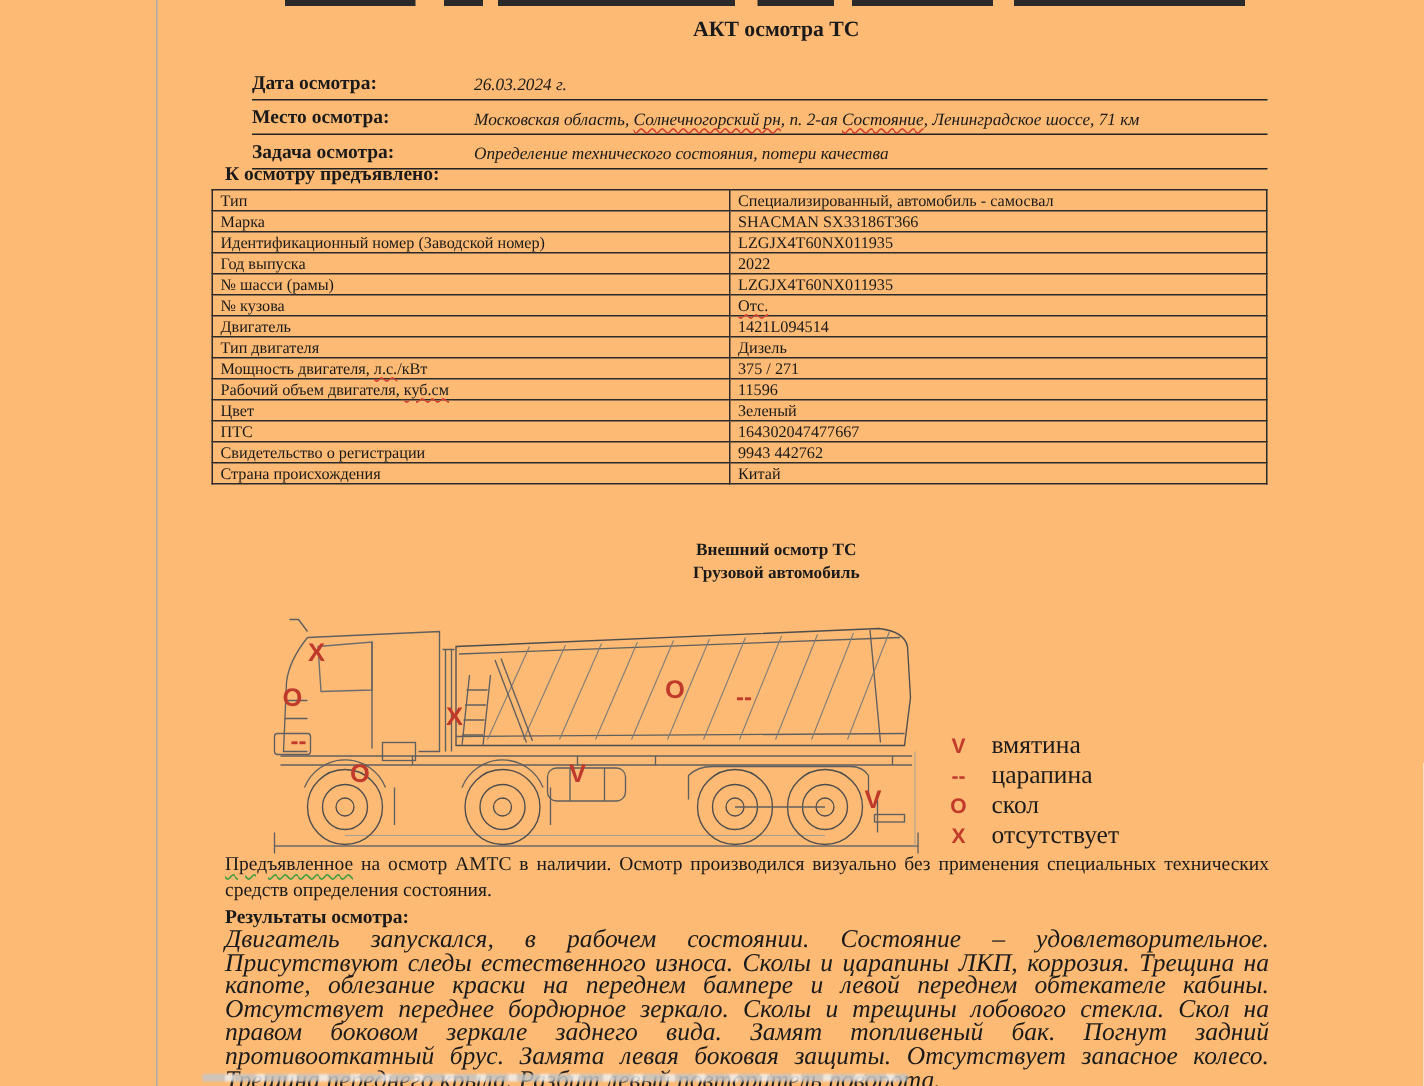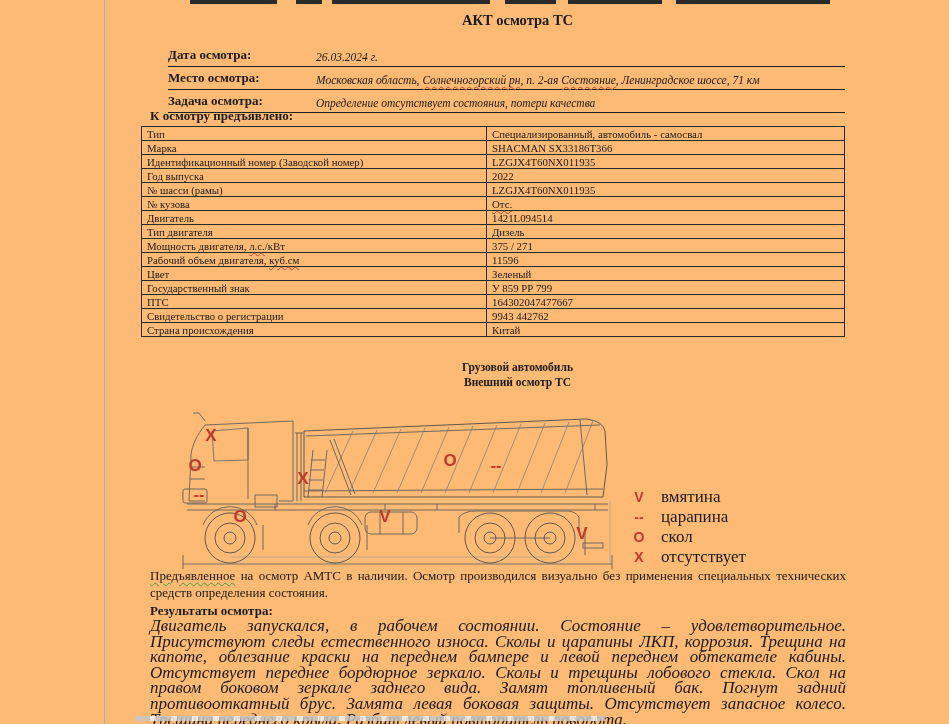--- a/index.html
+++ b/index.html
@@ -90,21 +90,21 @@
     <td class="mvalue spellable">26.03.2024 г.</td>
   </tr>
 
   <tr>
     <td class="mlabel">Место осмотра:</td>
     <td class="mvalue spellable">Московская область, <span class="sq-red">Солнечногорский рн</span>, п. 2-ая <span class="sq-red">Состояние</span>, Ленинградское шоссе, 71 км</td>
   </tr>
 
   <tr>
     <td class="mlabel">Задача осмотра:</td>
-    <td class="mvalue spellable">Определение отсутствует состояния, потери качества</td>
+    <td class="mvalue spellable">Определение технического состояния, потери качества</td>
   </tr>
 </tbody>
   </table>
 
   <div class="sec-heading presented">К осмотру предъявлено:</div>
 
   <table class="details">
     <tbody id="details-body">
   <tr>
     <td class="dlabel spellable">Тип</td>
@@ -155,45 +155,41 @@
     <td class="dlabel spellable">Рабочий объем двигателя, <span class="sq-red">куб.см</span></td>
     <td class="dvalue spellable">11596</td>
   </tr>
 
   <tr>
     <td class="dlabel spellable">Цвет</td>
     <td class="dvalue spellable">Зеленый</td>
   </tr>
 
 
-  <tr>
-    <td class="dlabel spellable">Государственный знак</td>
-    <td class="dvalue spellable">У 859 РР 799</td>
-  </tr>
 
   <tr>
     <td class="dlabel spellable">ПТС</td>
     <td class="dvalue spellable">164302047477667</td>
   </tr>
 
   <tr>
     <td class="dlabel spellable">Свидетельство о регистрации</td>
     <td class="dvalue spellable">9943 442762</td>
   </tr>
 
   <tr>
     <td class="dlabel spellable">Страна происхождения</td>
     <td class="dvalue spellable">Китай</td>
   </tr>
 </tbody>
   </table>
 
   <div class="exterior">
+    <div>Внешний осмотр ТС</div>
     <div>Грузовой автомобиль</div>
-    <div>Внешний осмотр ТС</div>
   </div>
 
   <div class="diagram">
     <svg width="445" height="168" viewBox="0 0 445 168" fill="none" stroke="#5f5f5f" stroke-width="0.9">
 
       <line x1="8" y1="159" x2="437" y2="159" stroke="#6a6a6a"></line>
       <line x1="8" y1="150" x2="8" y2="164"></line>
         <line x1="437" y1="150" x2="437" y2="164"></line>
       <line x1="55" y1="152" x2="375" y2="152" stroke="#9a9a9a" stroke-width="0.6"></line>
       <line x1="435" y1="96" x2="435" y2="160" stroke="#9a9a9a" stroke-width="0.6"></line>

